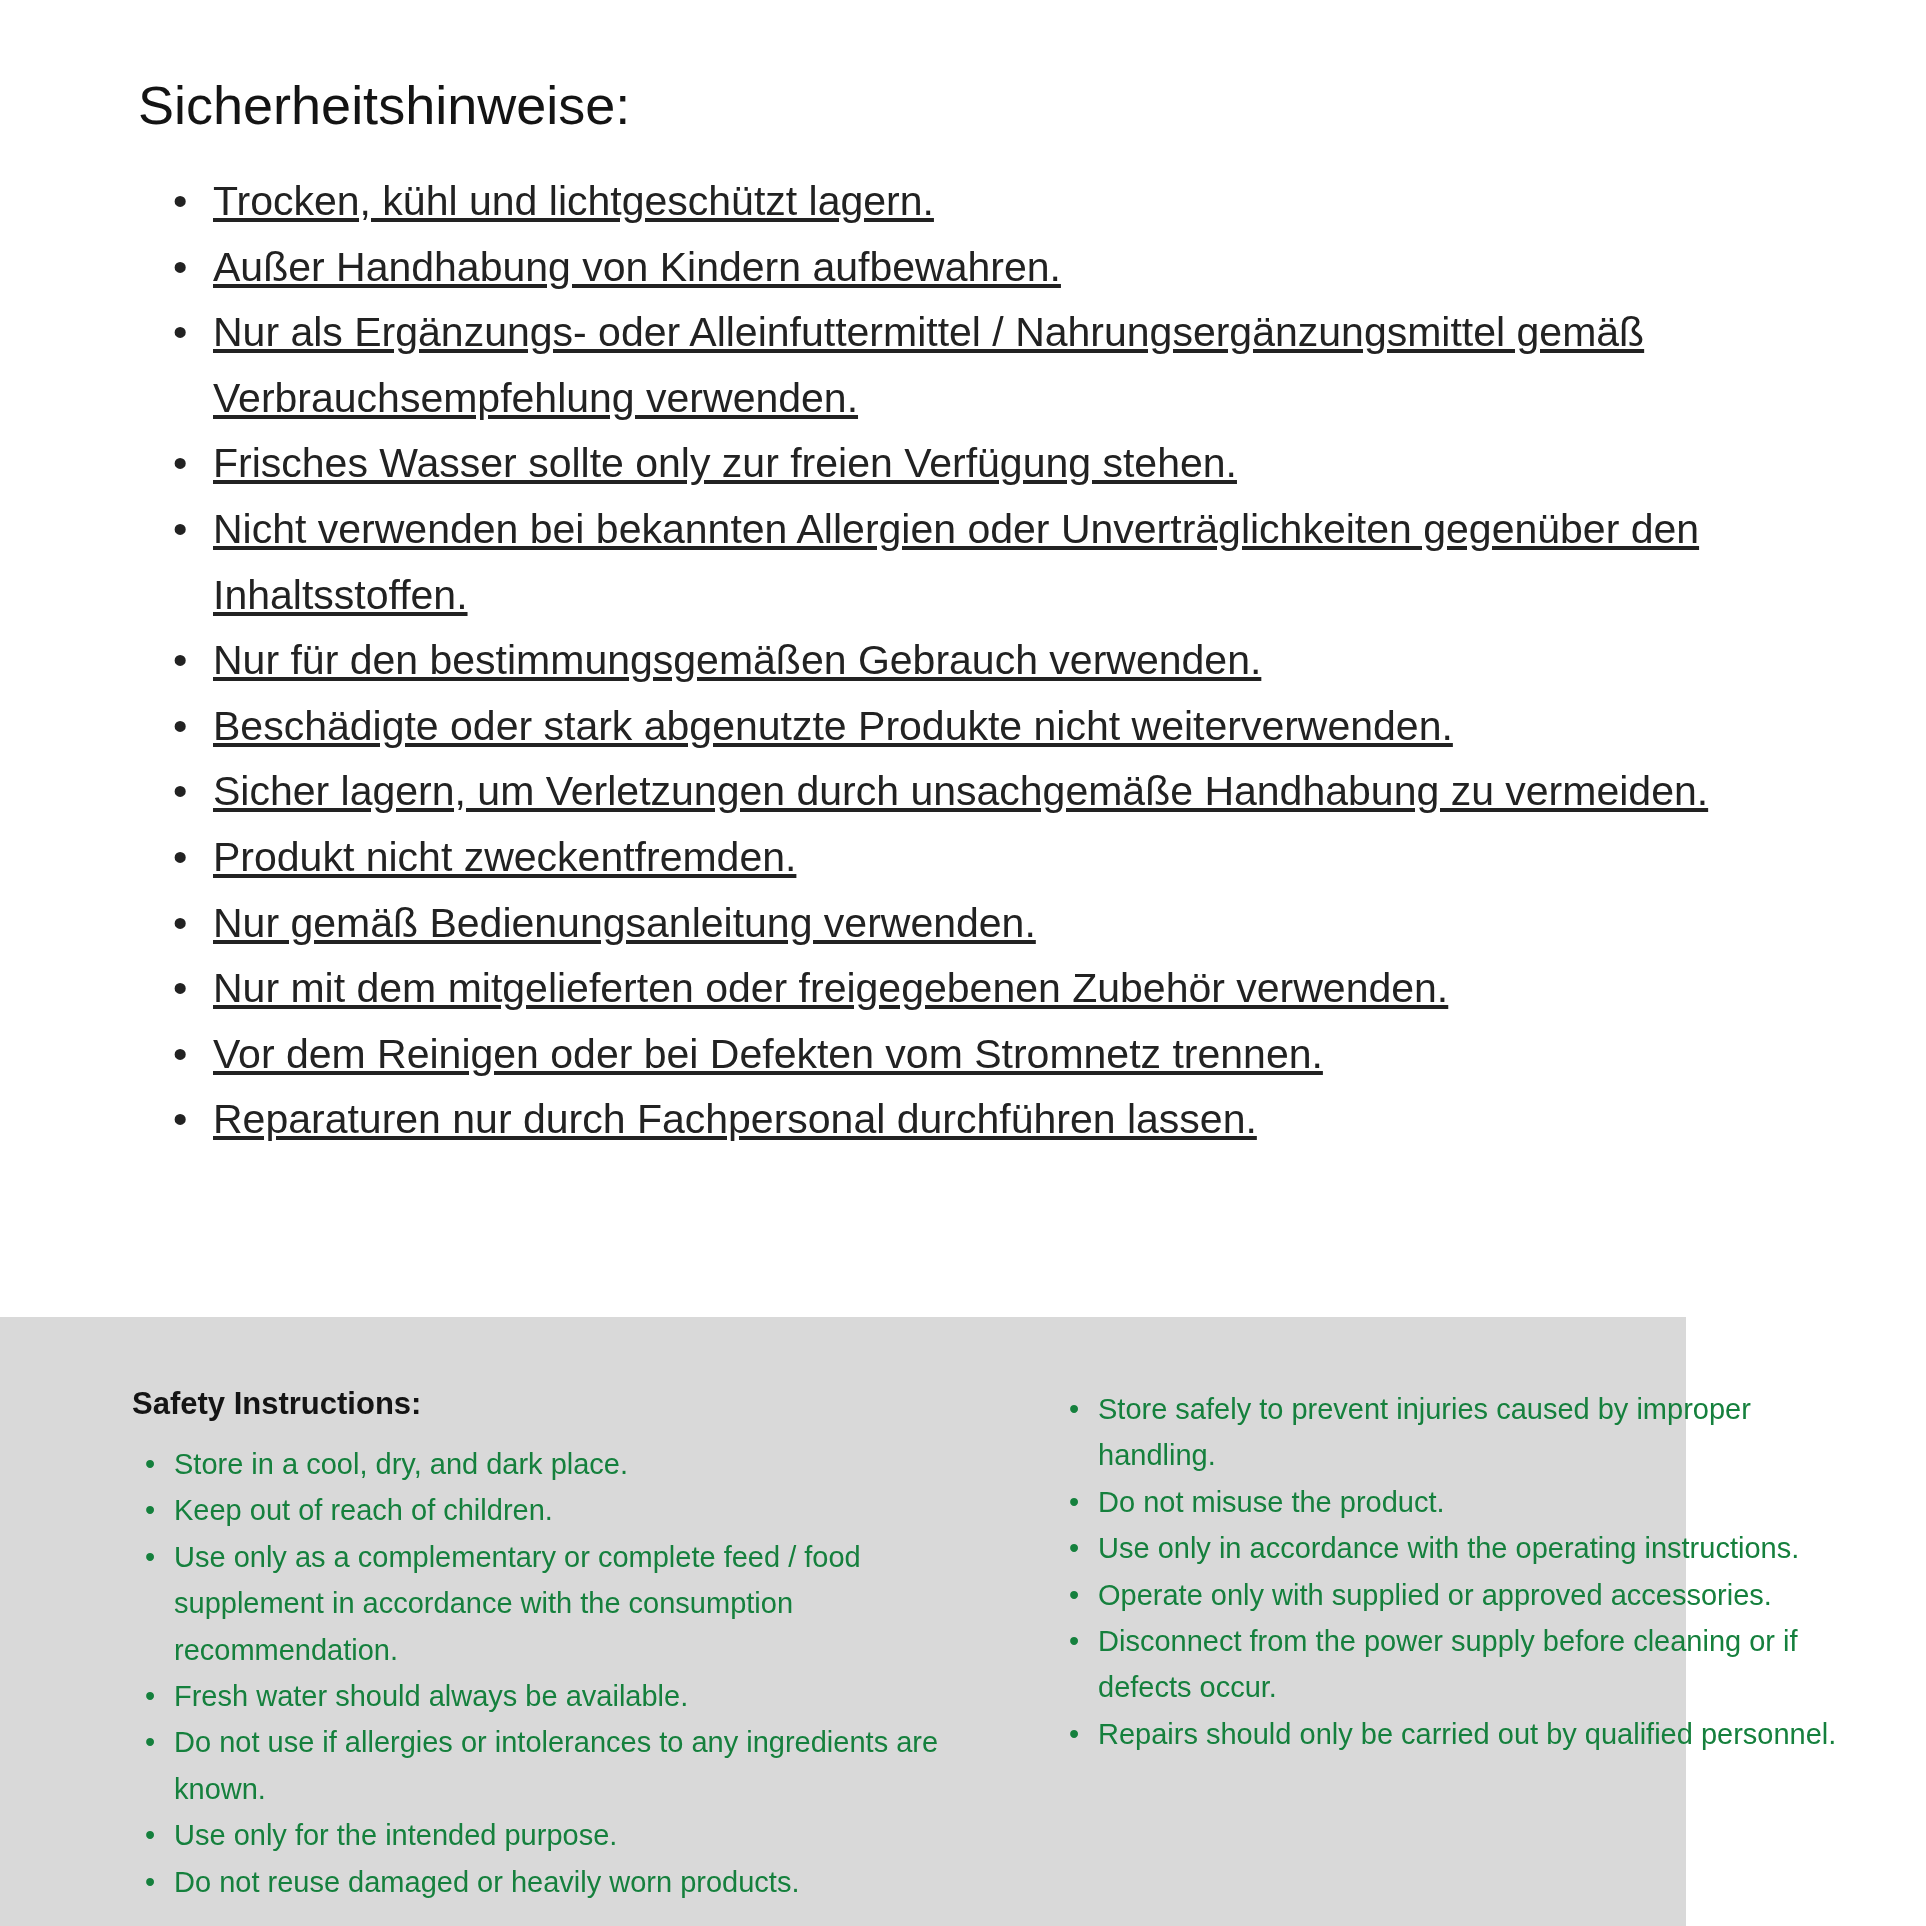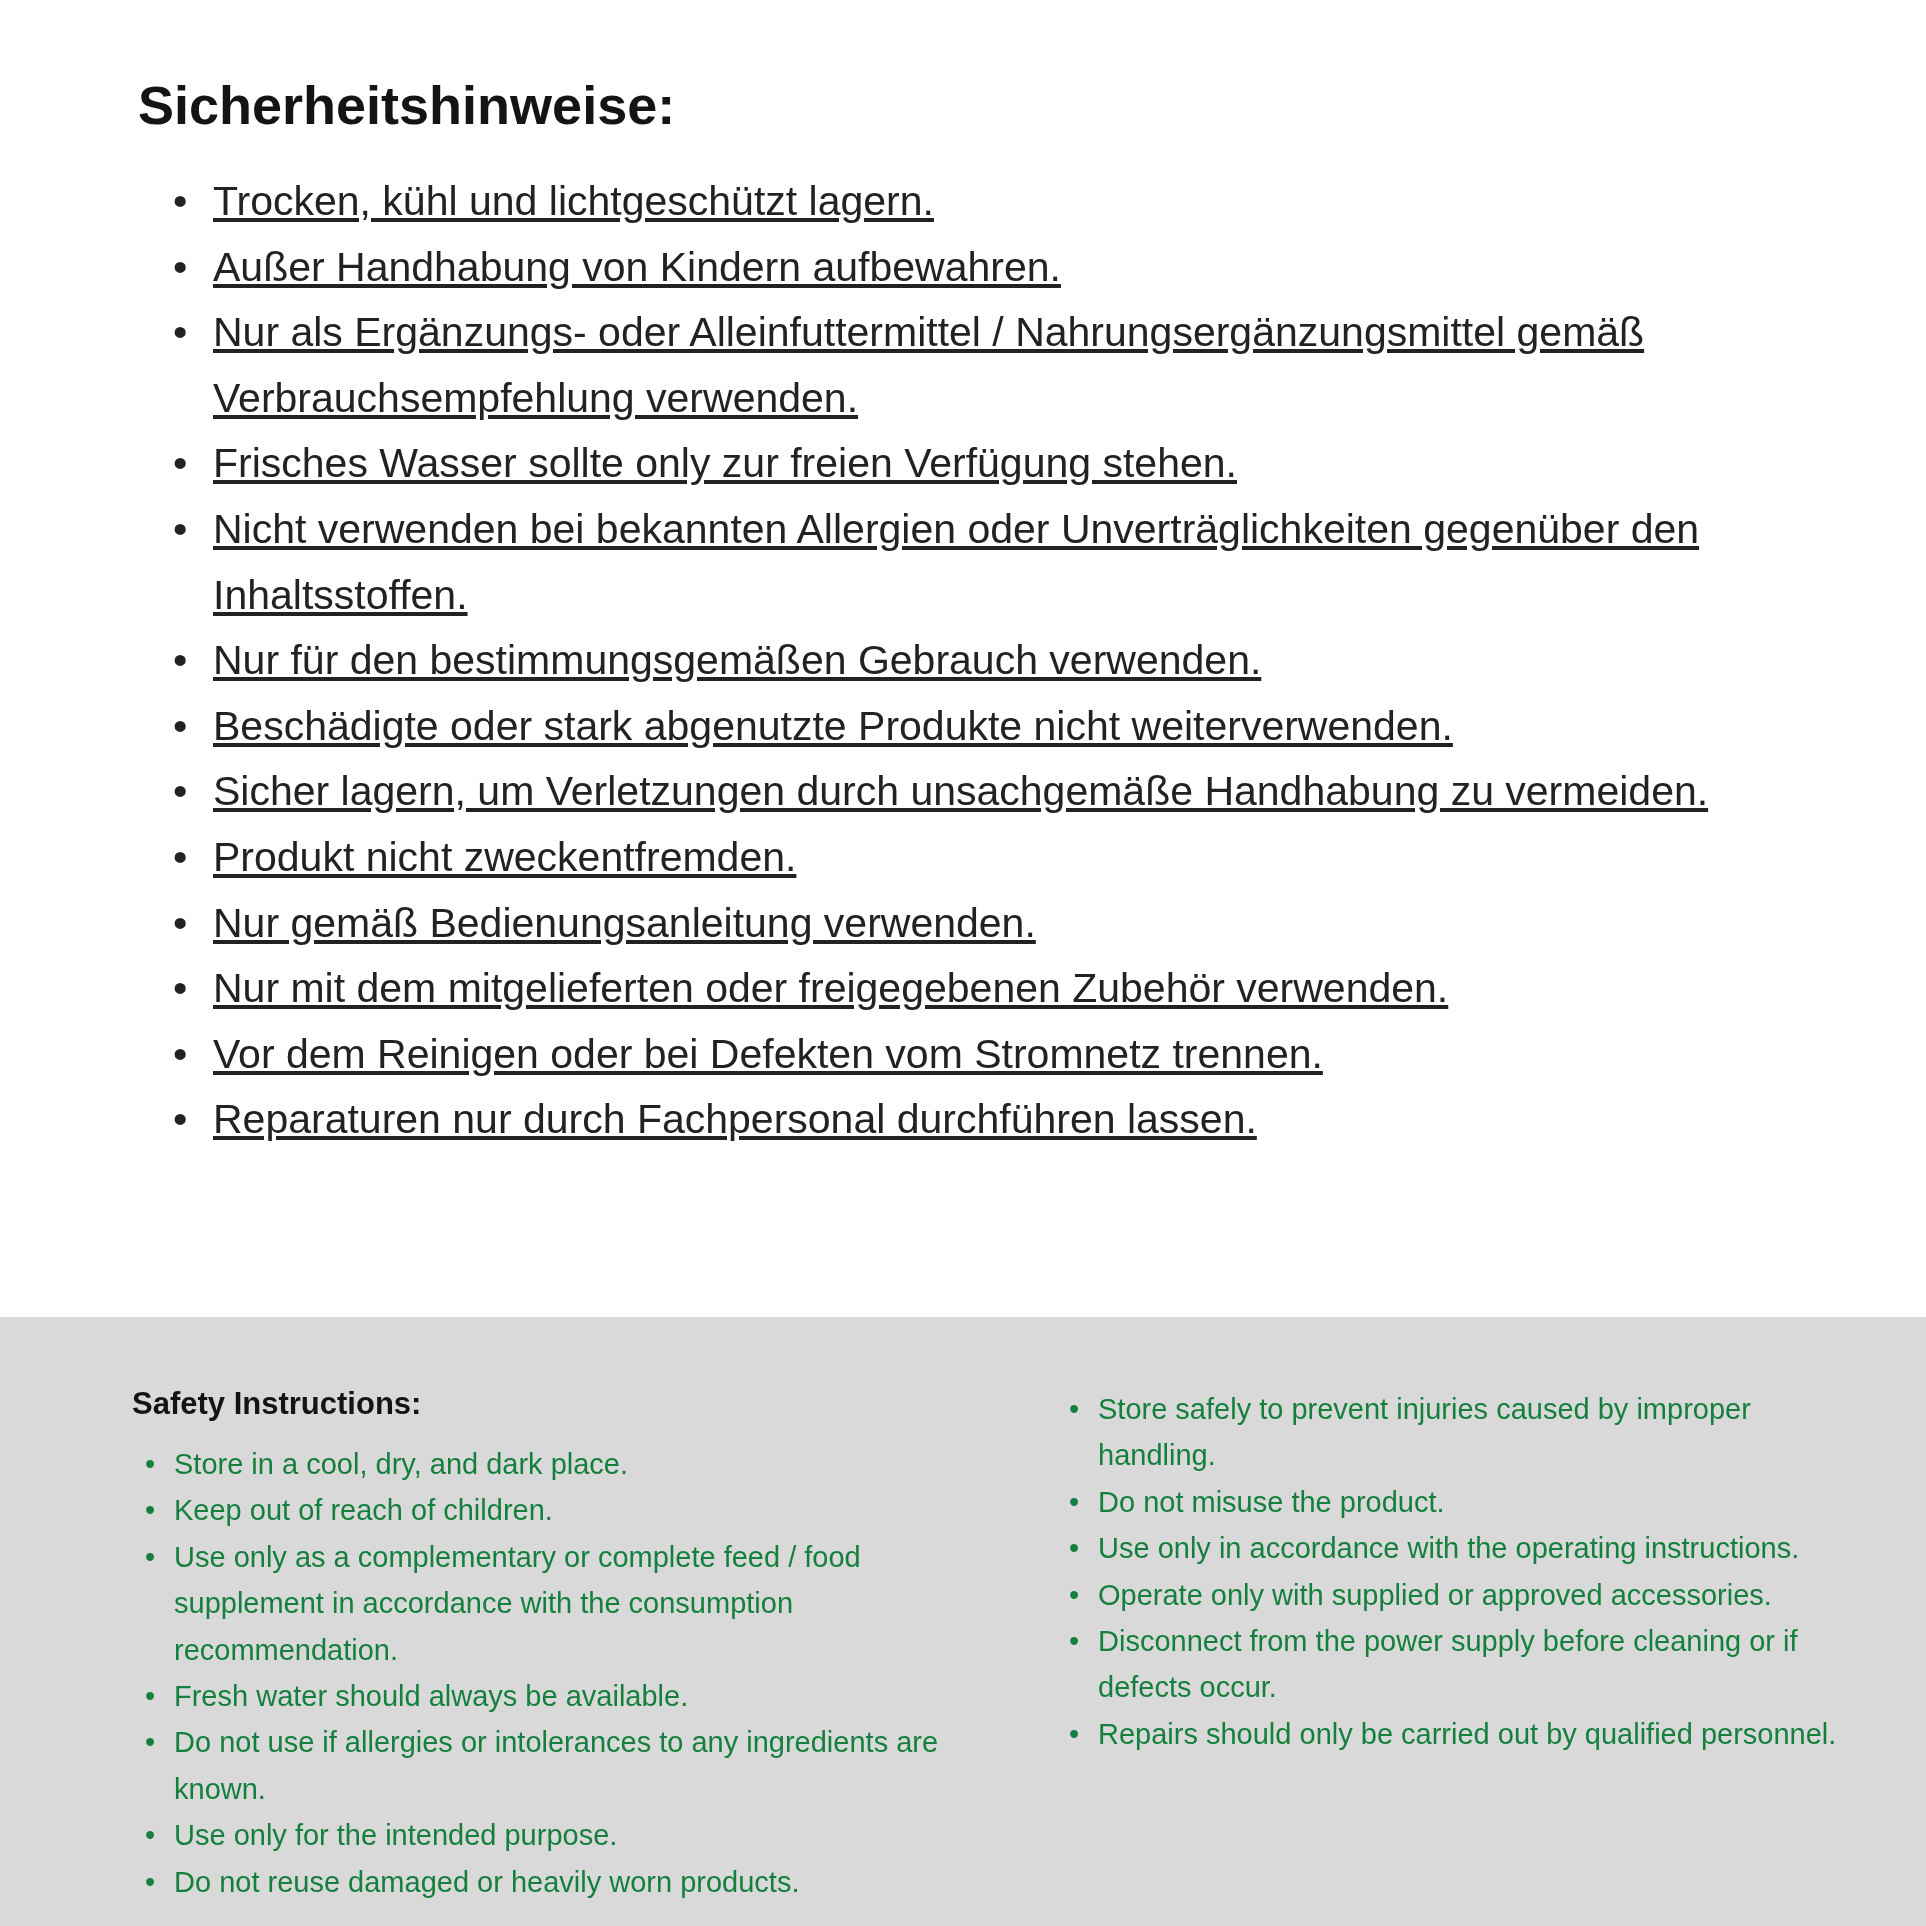--- a/index.html
+++ b/index.html
@@ -16,21 +16,21 @@
     overflow: hidden;
   }
 
   
   .german-section {
     padding: 74px 96px 0 138px;
     box-sizing: border-box;
   }
   .german-title {
     font-size: 54px;
-    font-weight: 700;
+    font-weight: 400;
     margin: 0 0 33px 0;
     color: #141414;
   }
   .german-list {
     list-style: none;
     margin: 0;
     padding: 0 0 0 35px;
     font-size: 41px;
     line-height: 1.6;
     max-width: 1695px;
@@ -46,21 +46,21 @@
     position: absolute;
     left: 0;
     top: 0;
   }
 
   
   .english-panel {
     position: absolute;
     left: 0;
     top: 1317px;
-    width: 1926px;
+    width: 1686px;
     height: 609px;
     background: #d9d9d9;
     box-sizing: border-box;
     padding: 69px 58px 0 132px;
     display: flex;
     flex-direction: row;
     gap: 77px;
   }
   .english-col-left {
     width: 860px;

